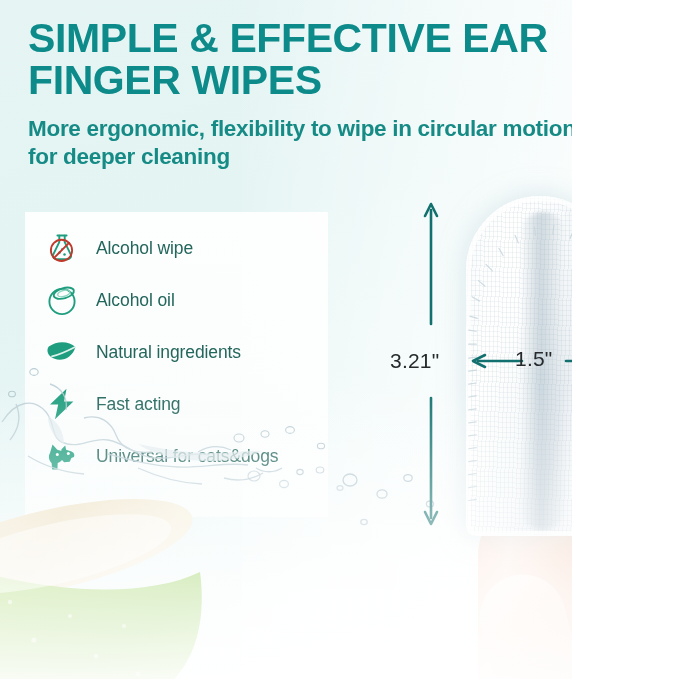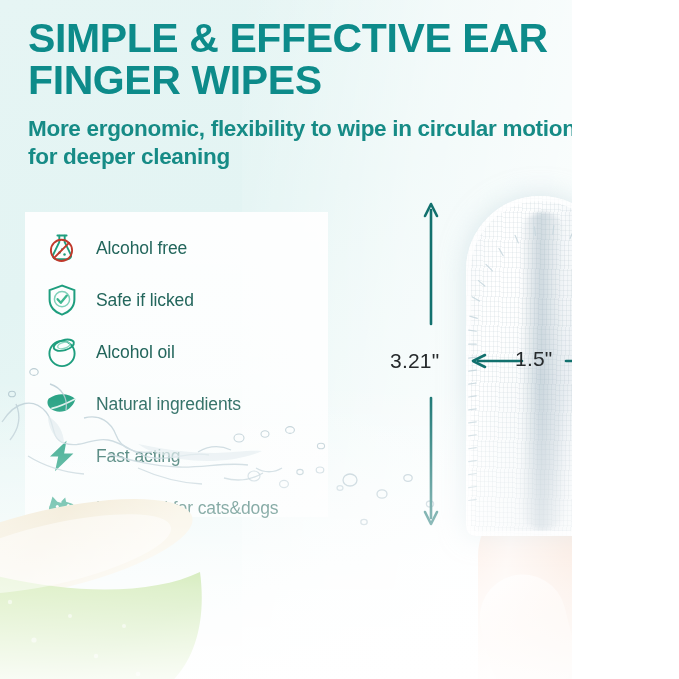--- a/index.html
+++ b/index.html
@@ -246,33 +246,23 @@
             <path d="M13.4 5.5h9.2"></path>
             <path d="M15.3 5.8v6.3L9.3 24.4c-1.1 2.2.4 4.8 2.9 4.8h11.6c2.5 0 4-2.6 2.9-4.8l-6-12.3V5.8"></path>
           </g>
           <circle cx="15.6" cy="22.6" r="1.25" fill="#1e9e7e"></circle>
           <circle cx="20.5" cy="24.4" r="1.25" fill="#1e9e7e"></circle>
           <circle cx="18.0" cy="19.2" r="1.0" fill="#1e9e7e"></circle>
           <circle cx="17.5" cy="20.4" r="10.6" fill="none" stroke="#c0392b" stroke-width="1.9"></circle>
           <line x1="10.1" y1="27.9" x2="25.0" y2="12.9" stroke="#c0392b" stroke-width="1.9" stroke-linecap="round"></line>
         </svg>
       </span>
-      <span class="feature-label">Alcohol free</span>
-    </div>
-
-    <div class="feature-row">
-      <span class="feature-icon">
-        <svg width="36" height="36" viewBox="0 0 36 36">
-          <path d="M18 3.6 5.6 8.1v9.3c0 7.4 5.2 13.1 12.4 15.2 7.2-2.1 12.4-7.8 12.4-15.2V8.1Z" fill="none" stroke="#1e9e7e" stroke-width="2"></path>
-          <circle cx="18" cy="17.2" r="7.6" fill="none" stroke="#7fd0b9" stroke-width="1.5"></circle>
-          <path d="M13.6 17.2l3.2 3.6 6.0-7.2" fill="none" stroke="#3cb68f" stroke-width="2.3" stroke-linecap="round" stroke-linejoin="round"></path>
-        </svg>
-      </span>
-      <span class="feature-label">Safe if licked</span>
-    </div>
+      <span class="feature-label">Alcohol wipe</span>
+    </div>
+
 
     <div class="feature-row">
       <span class="feature-icon">
         <svg width="36" height="36" viewBox="0 0 36 36">
           <circle cx="18" cy="19.5" r="12.6" fill="none" stroke="#1e9e7e" stroke-width="1.9"></circle>
           <ellipse cx="19.8" cy="11.2" rx="10.4" ry="5.1" transform="rotate(-16 19.8 11.2)" fill="none" stroke="#1e9e7e" stroke-width="1.9"></ellipse>
           <ellipse cx="19.8" cy="11.4" rx="6.3" ry="3.0" transform="rotate(-16 19.8 11.4)" fill="none" stroke="#8ed6c1" stroke-width="1.4"></ellipse>
         </svg>
       </span>
       <span class="feature-label">Alcohol oil</span>

